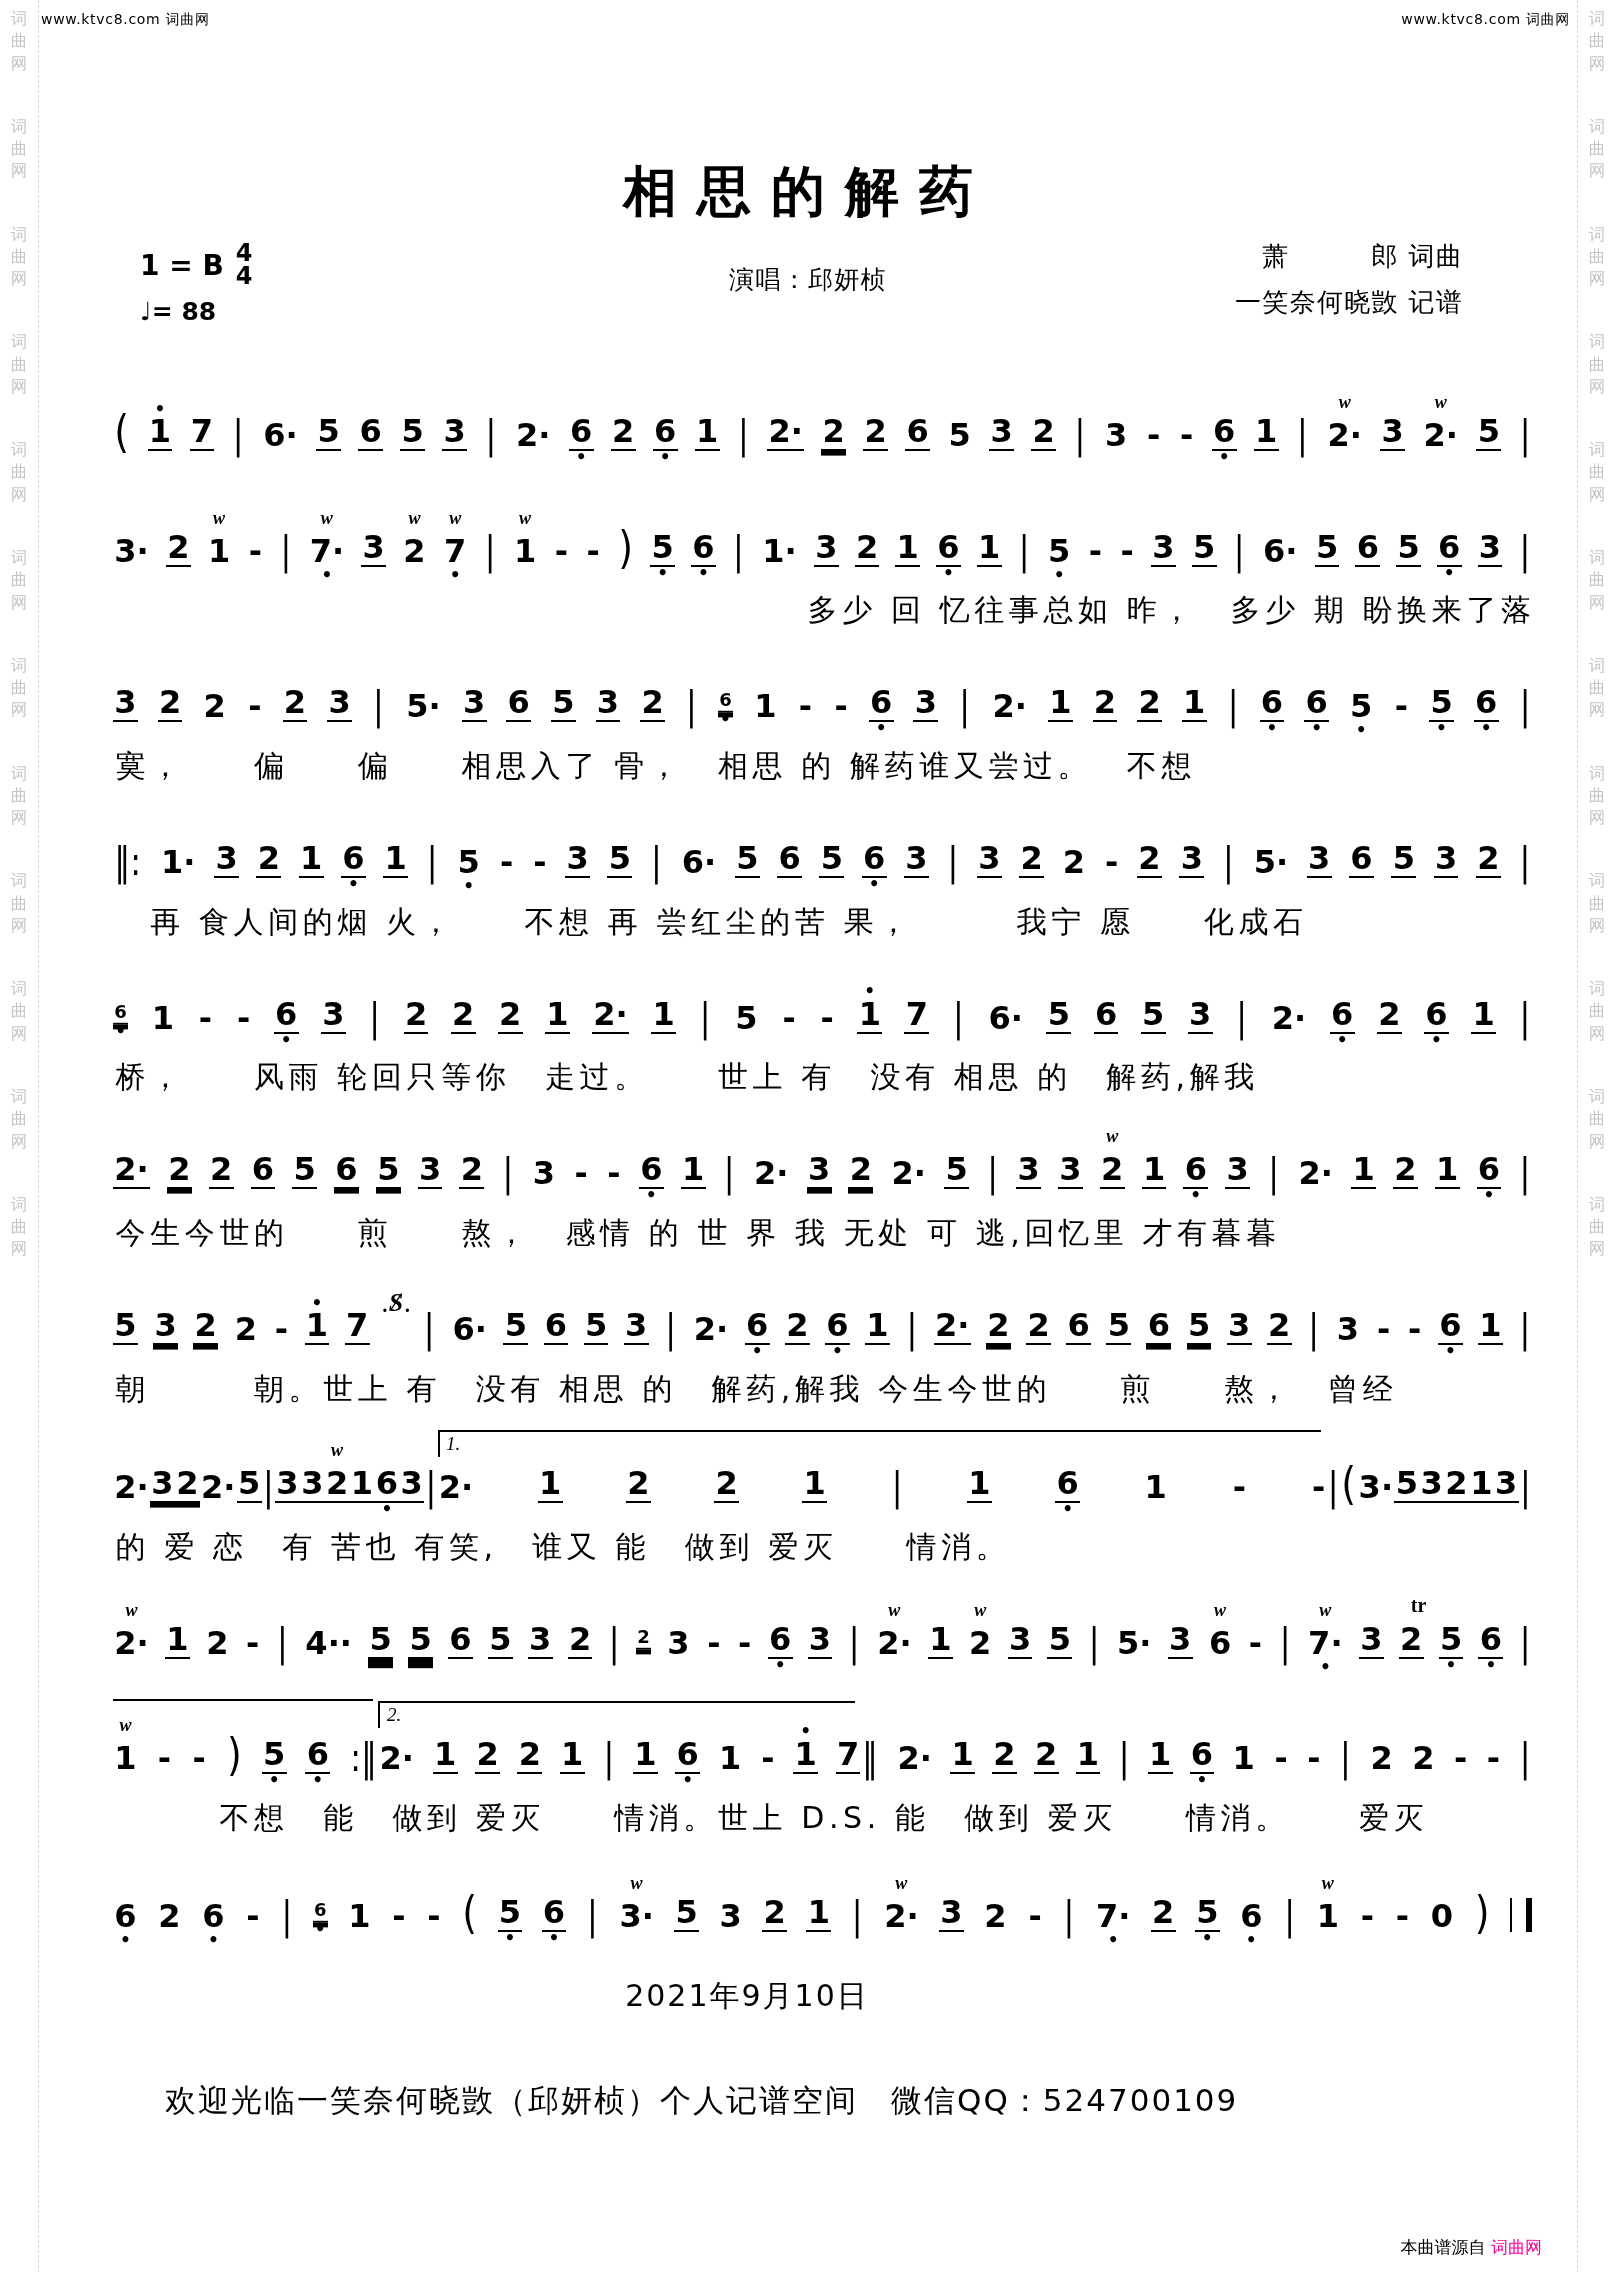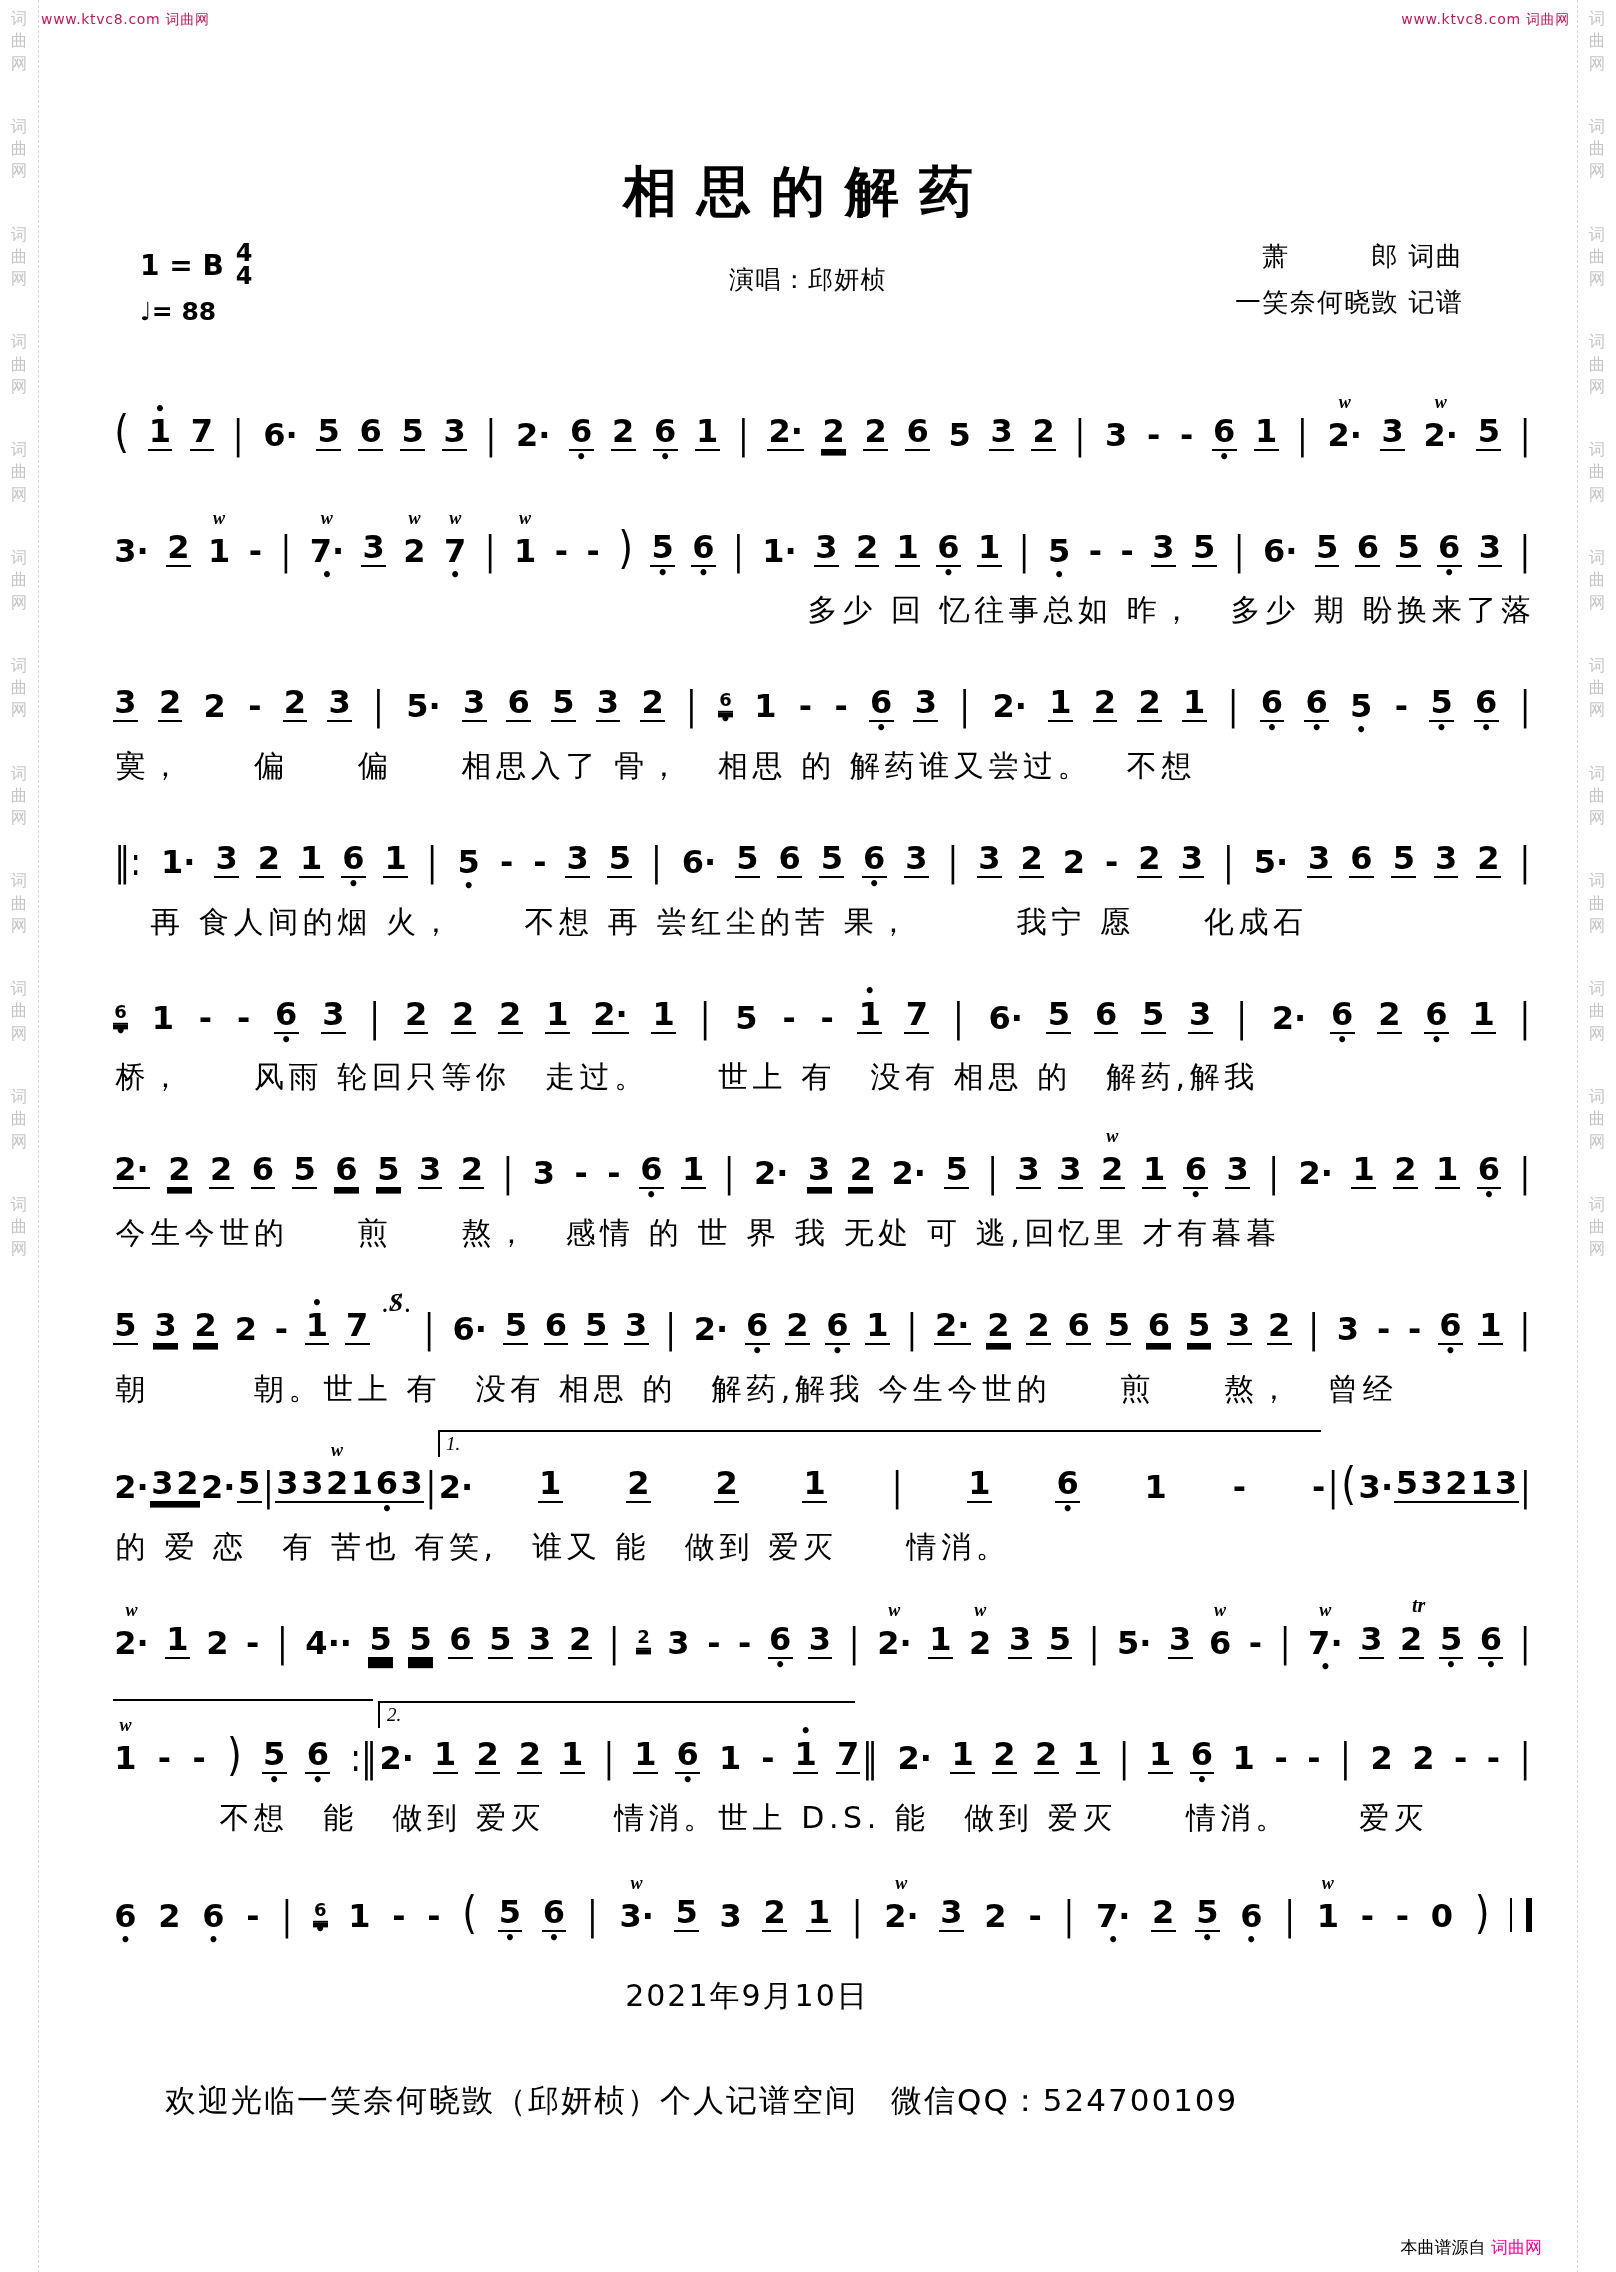--- a/index.html
+++ b/index.html
@@ -5,21 +5,21 @@
   html,body{margin:0;padding:0;background:#fff;}
   .page{position:relative;width:1616px;height:2273px;background:#fff;overflow:hidden;
         font-family:"DejaVu Sans",sans-serif;color:#000;}
   
   .wm-col{position:absolute;top:0;bottom:0;width:38px;display:flex;flex-direction:column;
           align-items:center;padding-top:8px;color:#c6c6c6;font-size:16.5px;line-height:1.35;}
   .wm-col.left{left:0;border-right:0.7px dashed #d9d9d9;}
   .wm-col.right{right:0;border-left:0.7px dashed #d9d9d9;}
   .wm-col span{display:block;}
   .wm-col .gap{height:41px;}
-  .wm-corner{position:absolute;top:10.6px;font-size:14px;color:#be185d;letter-spacing:0.7px;}
+  .wm-corner{position:absolute;top:10.6px;font-size:14px;color:#000000;letter-spacing:0.7px;}
   .wm-corner.tl{left:41px;}
   .wm-corner.tr{right:46px;}
   
   .title{margin:156px 0 0 0;text-align:center;font-family:"Liberation Serif","DejaVu Serif",serif;
          font-weight:700;font-size:54px;letter-spacing:20px;}
   .sub-row{position:relative;height:125px;margin-top:1.3px;padding-left:29px;}
   .keyblock{position:absolute;left:140px;top:12px;font-weight:700;font-size:28px;}
   .keyline{display:flex;align-items:center;gap:6.6px;}
   .meter{display:inline-flex;flex-direction:column;align-items:center;line-height:0.95;font-size:24px;margin-left:5.3px;}
   .tempo{margin-top:9.2px;font-size:25px;}
@@ -35,21 +35,21 @@
   .u2{border-bottom:2.6px solid #000;padding-bottom:2px;box-shadow:0 4.6px 0 0 #000;}
   .u3{border-bottom:2.6px solid #000;padding-bottom:2px;box-shadow:0 4.6px 0 0 #000,0 9.2px 0 0 #000;}
   .bar{font-weight:400;transform:scaleY(1.2);}
   .paren{font-weight:400;font-size:38px;transform:scaleY(1.15);}
   .grace{font-size:18px;transform:translateY(-9.2px);}
   .final{width:11.2px;height:34px;border-left:2.6px solid #000;border-right:6.6px solid #000;display:inline-block;}
   .mk{position:absolute;left:50%;transform:translateX(-50%);font-style:normal;line-height:1;}
   .mk.hi{top:-14.5px;font-size:17px;}
   .mk.lo{bottom:-17px;font-size:17px;}
   .mk.mord{top:-26px;font-family:"Liberation Serif",serif;font-style:italic;font-size:18px;font-weight:700;}
-  .mk.trill{top:-28px;left:80%;font-family:"Liberation Serif",serif;font-style:italic;font-size:20px;}
+  .mk.trill{top:-28px;left:80%;font-family:"Liberation Serif",serif;font-size:20px;}
   .segno{position:relative;top:-29px;font-family:"Liberation Serif",serif;font-style:italic;
          font-weight:700;font-size:26px;padding:0 4px;}
   .seg-slash{position:absolute;left:50%;top:46%;transform:translate(-50%,-50%) rotate(14deg);
              font-style:normal;font-weight:400;font-size:29px;}
   .segno:before{content:"·";position:absolute;left:-2.6px;top:38%;font-size:20px;}
   .segno:after{content:"·";position:absolute;right:-2.6px;top:38%;font-size:20px;}
   .grp{position:relative;display:inline-flex;justify-content:space-between;align-items:flex-end;}
   .bracket{position:absolute;left:0;right:5.3px;top:-37px;height:25px;
            border-top:2px solid #000;border-left:2px solid #000;}
   .bracket.cont{border-left:none;}

